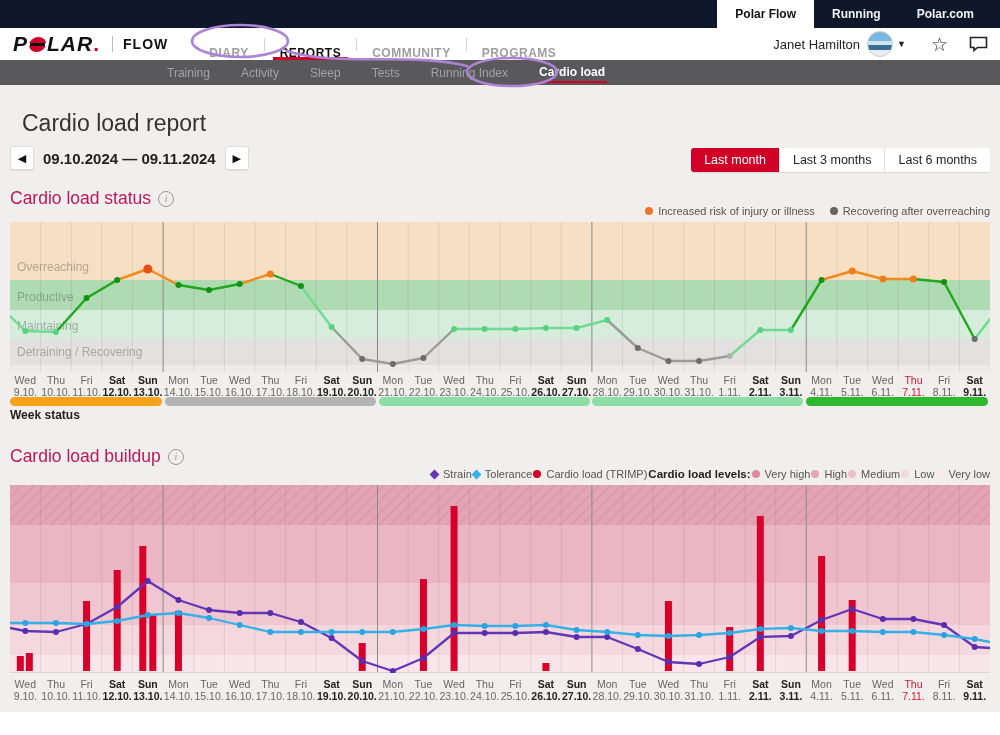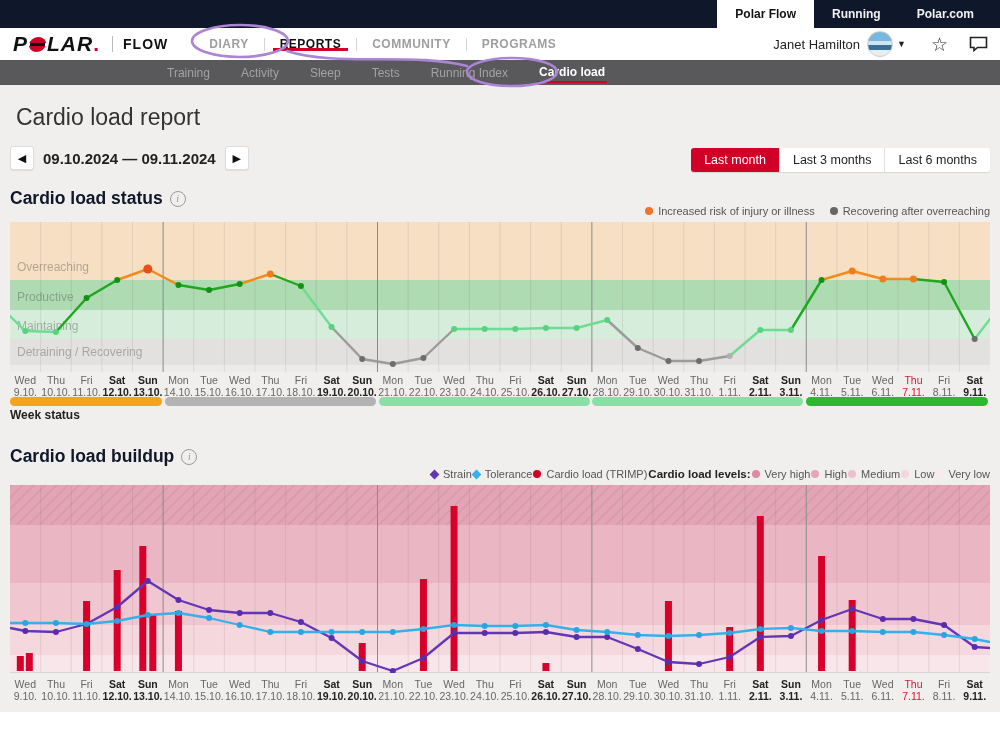--- a/index.html
+++ b/index.html
@@ -12,46 +12,46 @@
   .toptab.active{background:#fff;color:#111;}
   
   .mainnav{position:absolute;left:0;top:28px;width:1000px;height:32px;background:#fff;display:flex;align-items:center;}
   .brand{display:flex;align-items:center;margin-left:13px;font-weight:bold;font-style:italic;font-size:21px;color:#111;letter-spacing:1px;}
   .bO{position:relative;width:17px;height:15px;background:#d10027;border-radius:50%;margin:0 1px;display:inline-block;transform:skewX(-8deg);}
   .bO .slit{position:absolute;left:-2px;right:-2px;top:6px;height:3px;background:#fff;}
   .bO .slit:after{content:"";position:absolute;left:3px;right:3px;top:0;height:3px;background:#111;}
   .bdot{color:#d10027;font-style:normal;}
   .brand-div{width:1px;height:16px;background:#bbb;margin:0 10px 0 12px;}
   .product{font-weight:bold;font-size:14px;color:#111;letter-spacing:1px;}
-  .navitems{display:flex;align-items:center;height:32px;margin-left:26px;}
+  .navitems{display:flex;align-items:flex-end;height:32px;margin-left:26px;}
   .navitem{display:flex;align-items:center;padding:0 15px;font-size:12px;font-weight:bold;letter-spacing:.5px;color:#9e9e9e;cursor:pointer;position:relative;}
   .navitem.active{color:#111;}
   .navitem.active:after{content:"";position:absolute;left:8px;right:8px;bottom:0;height:3px;background:#d10027;}
   .navsep{width:1px;height:13px;background:#d5d5d5;align-self:center;}
   .userarea{position:absolute;right:12px;top:28px;height:32px;display:flex;align-items:center;gap:7px;}
   .username{font-size:13px;color:#222;cursor:pointer;}
   .avatar{width:24px;height:24px;border-radius:50%;background:linear-gradient(#79b7df 0 38%,#cfe5ef 38% 55%,#3a6f96 55% 75%,#e8eef0 75%);border:1px solid #ccc;cursor:pointer;}
   .caret{font-size:9px;color:#222;cursor:pointer;margin-left:-3px;}
   .star{font-size:19px;color:#222;margin-left:18px;cursor:pointer;}
   .chat{margin-left:14px;cursor:pointer;display:flex;align-items:center;}
   
   .subnav{position:absolute;left:0;top:60px;width:1000px;height:25px;background:#59595b;display:flex;align-items:center;padding-left:165px;box-sizing:border-box;gap:27px;}
   .subitem{font-size:12px;color:#a3a3a3;cursor:pointer;padding:3px 2px 2px 2px;}
   .subitem.active{color:#fff;font-weight:bold;border-bottom:2px solid #d10027;}
   
-  .title{position:absolute;left:12px;top:100px;margin:4px;font-size:23px;font-weight:normal;color:#333;}
+  .title{position:absolute;left:12px;top:100px;margin:10px;font-size:23px;font-weight:normal;color:#333;}
   .daterow{position:absolute;left:10px;top:146px;display:flex;align-items:center;gap:9px;}
   .arrowbtn{width:24px;height:24px;background:#fff;border:1px solid #ddd;border-radius:3px;box-shadow:0 1px 1px rgba(0,0,0,.08);font-size:11px;color:#111;display:flex;align-items:center;justify-content:center;cursor:pointer;padding:0;}
   .daterange{font-size:15px;font-weight:bold;color:#222;cursor:pointer;}
   .rangebtns{position:absolute;right:10px;top:148px;display:flex;border-radius:3px;overflow:hidden;box-shadow:0 1px 1px rgba(0,0,0,.1);}
   .rbtn{height:24px;line-height:24px;padding:0 13px;font-size:12.5px;background:#fff;color:#222;border:none;border-left:1px solid #e2e2e2;cursor:pointer;font-family:inherit;}
   .rbtn:first-child{border-left:none;}
   .rbtn.active{background:#d10027;color:#fff;font-weight:normal;}
   .sechead-row{position:absolute;left:10px;display:flex;align-items:center;gap:7px;}
-  .sechead{font-size:17.5px;color:#0f172a;font-weight:bold;}
+  .sechead{font-size:17.5px;color:#be185d;}
   .info{width:14px;height:14px;border:1.5px solid #9a9a9a;border-radius:50%;color:#9a9a9a;font-size:10px;line-height:14px;text-align:center;font-style:italic;font-family:"Liberation Serif",serif;cursor:pointer;}
   .legendrow{position:absolute;right:10px;display:flex;align-items:center;gap:15px;font-size:11px;color:#555;}
   .litem{display:flex;align-items:center;gap:5px;}
   .ldot{width:8px;height:8px;border-radius:50%;}
   .ldiamond{width:7px;height:7px;transform:rotate(45deg);}
   .llabel-bold{font-weight:bold;color:#222;font-size:11.5px;}
   .chartwrap{position:absolute;left:10px;}
   .bandlabel{font-size:12px;fill:rgba(70,70,70,.38);}
   .axis{position:absolute;left:10px;width:980px;display:flex;}
   .axcell{width:30.625px;text-align:center;font-size:10.5px;line-height:12px;color:#666;}

